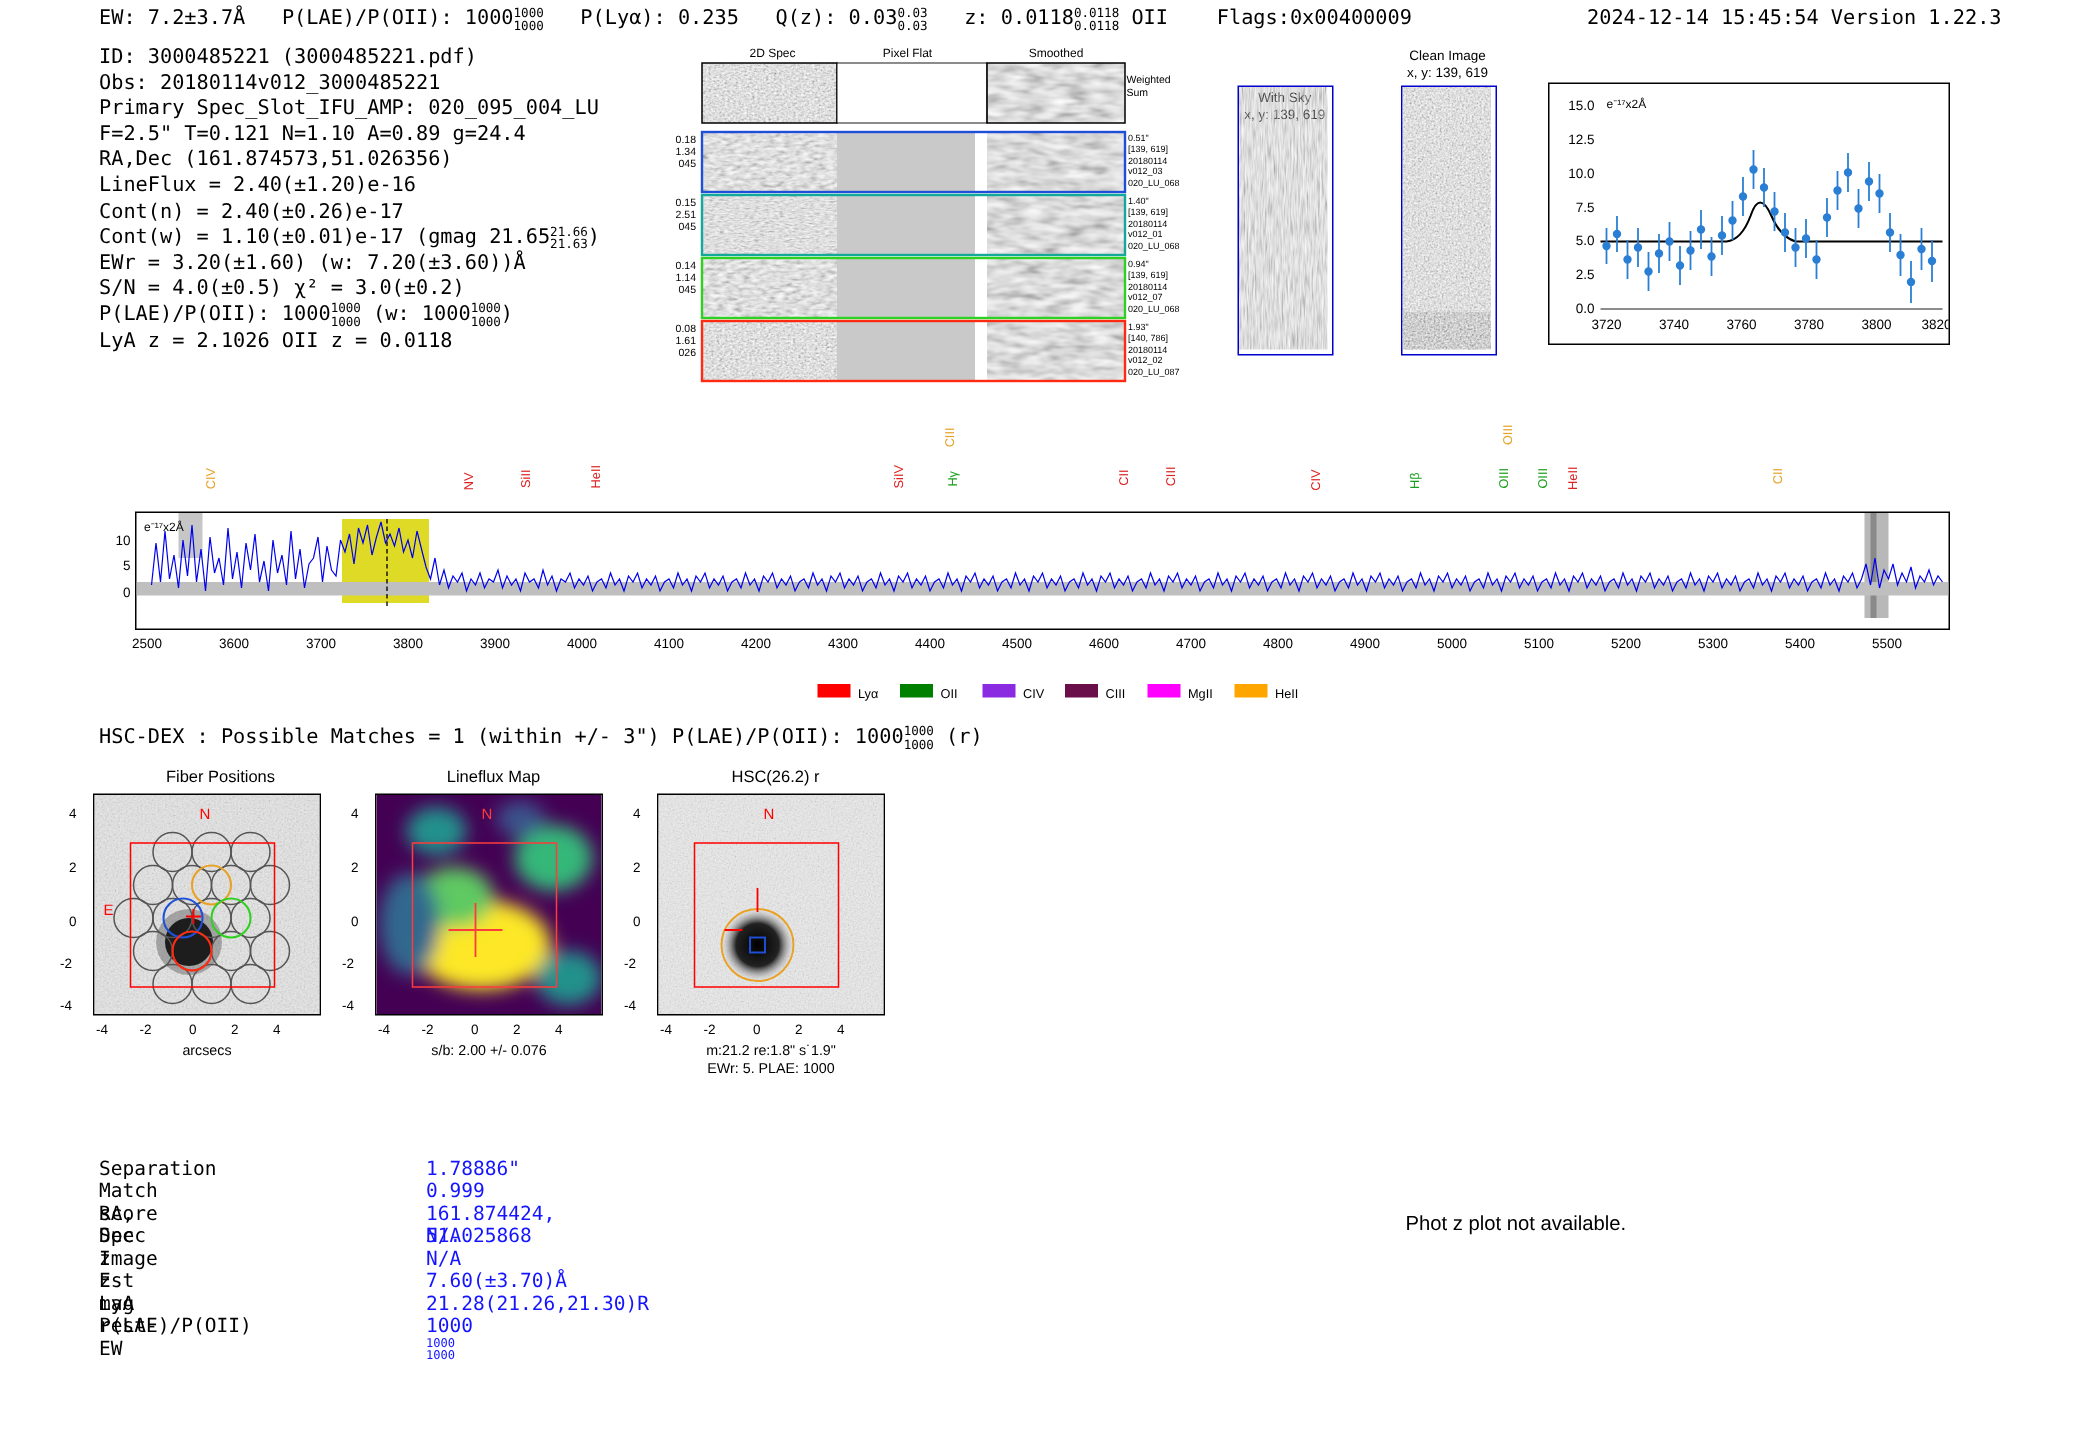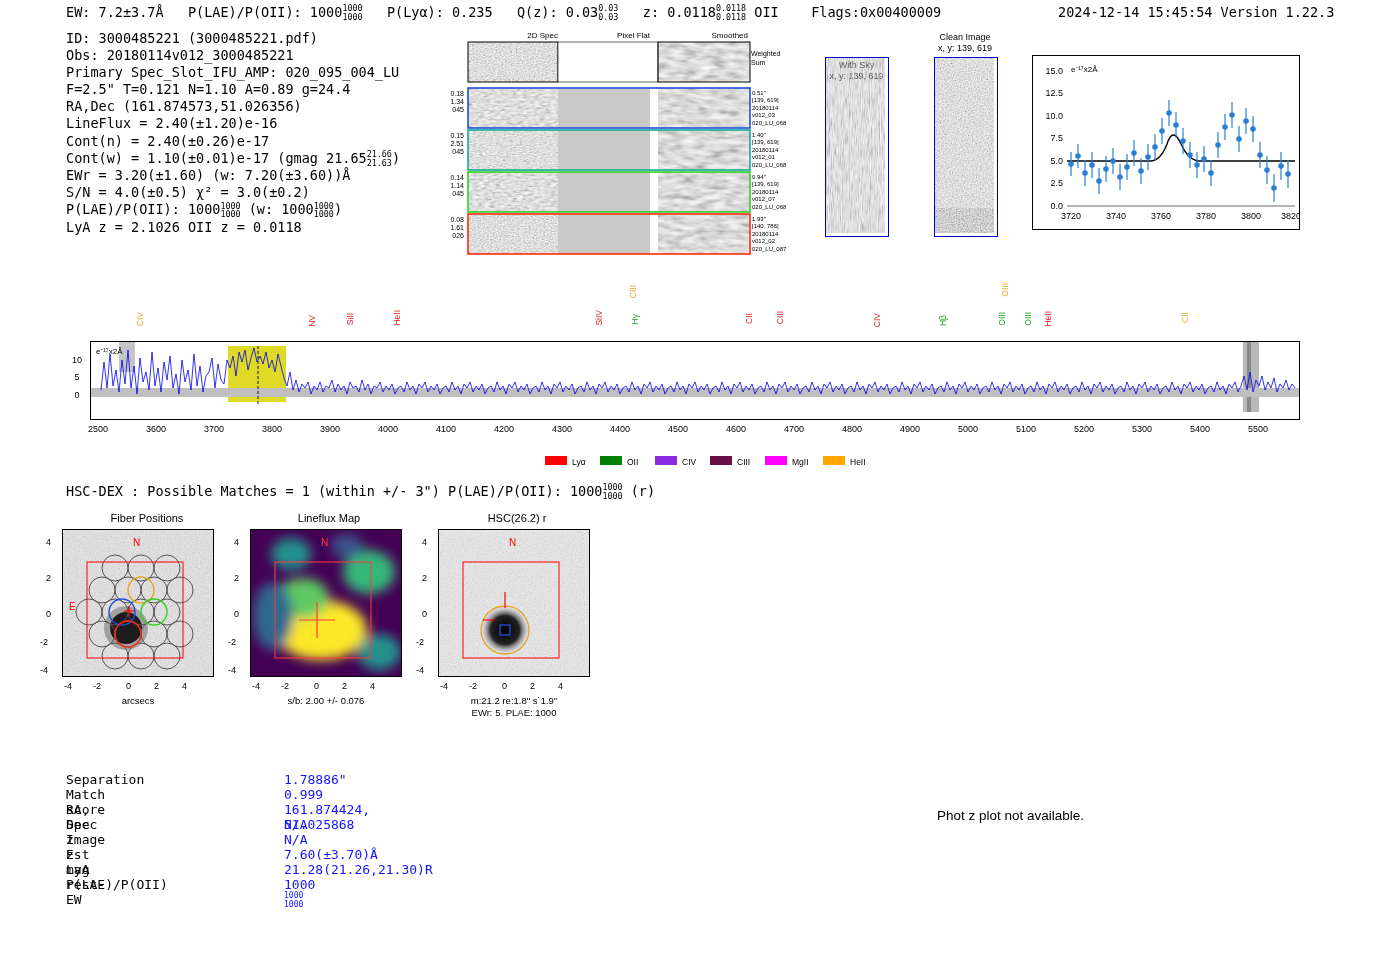--- a/index.html
+++ b/index.html
@@ -12,36 +12,36 @@
 
   
   #topline{left:66px;top:4px;font-size:13.5px;letter-spacing:0px;}
   #datestamp{left:1058px;top:4px;font-size:13.5px;}
 
   
   #infoblock{left:66px;top:30px;font-size:13.5px;line-height:17.1px;}
 
   
   #specpanel{left:440px;top:30px;width:330px;height:230px;}
-  .speclabel{font-family:"Liberation Sans",sans-serif;font-size:8px;text-align:right;}
+  .speclabel{font-family:"Liberation Sans",sans-serif;font-size:8px;text-align:center;}
   .leftnum{position:absolute;font-family:"Liberation Sans",sans-serif;font-size:7px;line-height:8px;text-align:right;width:26px;}
   .rightnum{position:absolute;font-family:"Liberation Sans",sans-serif;font-size:6px;line-height:7.4px;}
 
   
   .imgbox{position:absolute;border:1.5px solid #0000cd;}
   .imgcap{position:absolute;font-family:"Liberation Sans",sans-serif;font-size:9px;text-align:center;line-height:11px;}
 
   
   #lineplot{left:1032px;top:55px;width:268px;height:175px;border:1px solid #000;box-sizing:border-box;}
 
   
   #fullspec{left:90px;top:341px;width:1210px;height:79px;border:1px solid #000;box-sizing:border-box;background:#fff;}
   .emlabel{position:absolute;font-family:"Liberation Sans",sans-serif;font-size:8.5px;writing-mode:vertical-rl;transform:rotate(180deg);white-space:nowrap;}
   .xtick{position:absolute;font-family:"Liberation Sans",sans-serif;font-size:9px;transform:translateX(-50%);}
-  .ytick{position:absolute;font-family:"Liberation Sans",sans-serif;font-size:9px;transform:translateY(-50%);text-align:center;}
+  .ytick{position:absolute;font-family:"Liberation Sans",sans-serif;font-size:9px;transform:translateY(-50%);text-align:right;}
   .legitem{position:absolute;font-family:"Liberation Sans",sans-serif;font-size:8.5px;}
   .legswatch{position:absolute;width:22px;height:9px;}
 
   
   #hscline{left:66px;top:483px;font-size:13.5px;}
   .panelttl{position:absolute;font-family:"Liberation Sans",sans-serif;font-size:11px;text-align:center;}
   .panelcap{position:absolute;font-family:"Liberation Sans",sans-serif;font-size:9.5px;text-align:center;line-height:12px;}
   .axnum{position:absolute;font-family:"Liberation Sans",sans-serif;font-size:9px;}
   .framebox{position:absolute;border:1px solid #000;box-sizing:border-box;}
 

